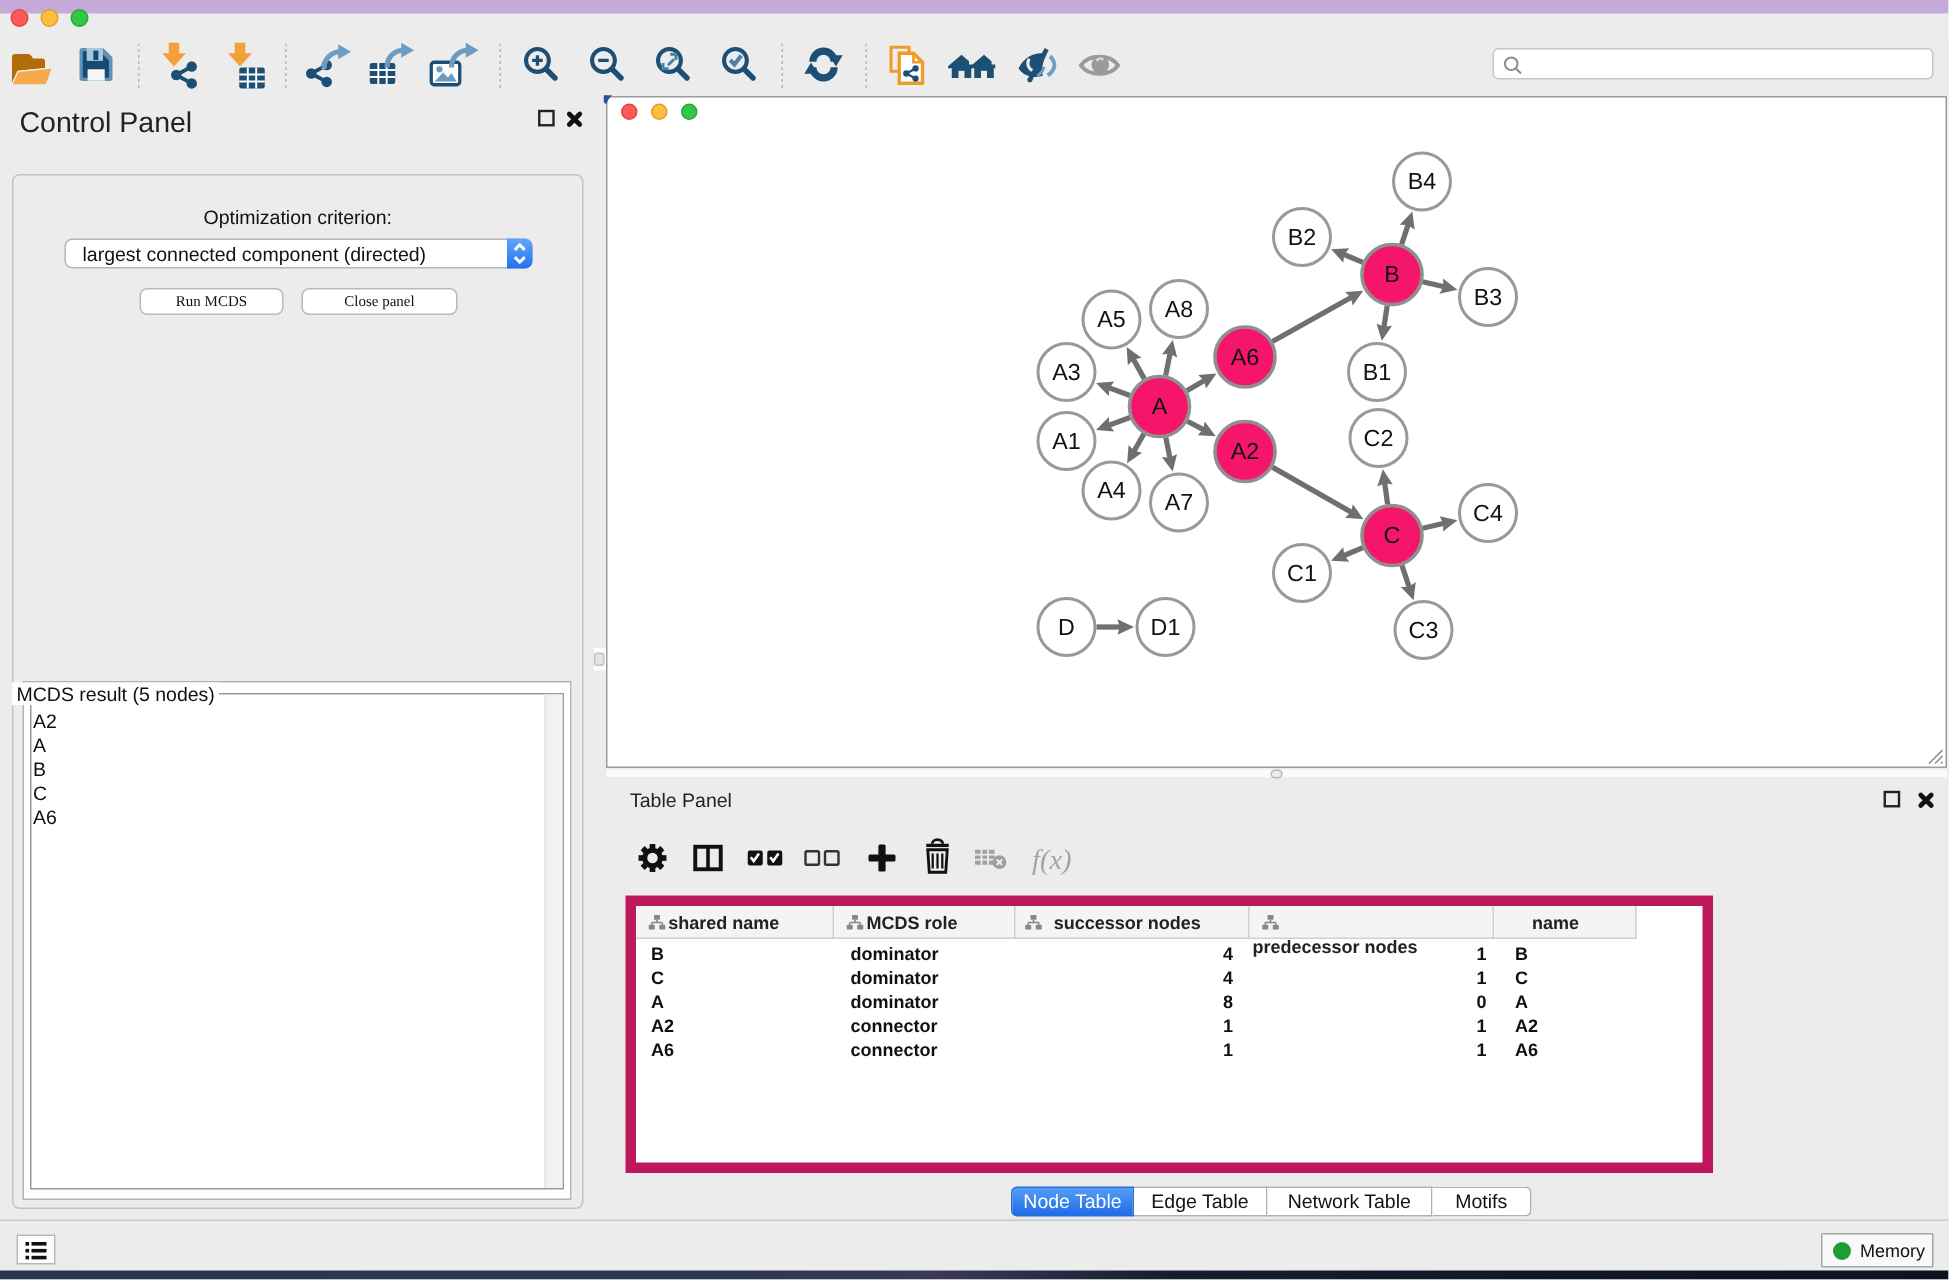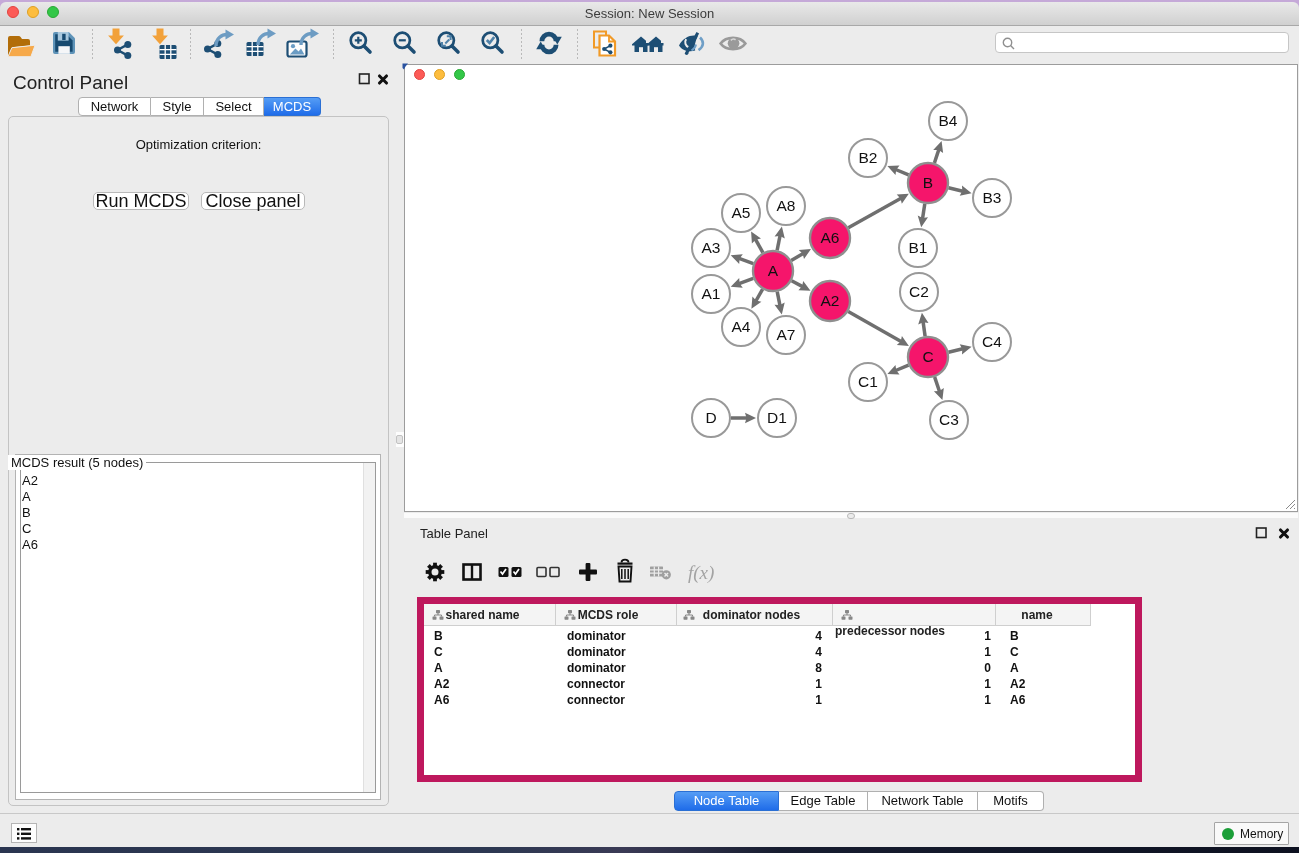--- a/index.html
+++ b/index.html
@@ -23,21 +23,21 @@
   .cp-title{position:absolute;left:13px;top:72px;font-size:19px;color:#222;}
   .panelbox{position:absolute;left:8px;top:116px;width:381px;height:690px;
      border:1px solid #c3c3c3;border-radius:5px;box-sizing:border-box;}
   .tabs{position:absolute;display:flex;}
   .tab{box-sizing:border-box;border:1px solid #b0b0b0;border-left:none;background:#fff;
      font-size:13px;color:#111;text-align:center;line-height:17px;height:19px;}
   .tab.first{border-left:1px solid #b0b0b0;border-radius:4px 0 0 4px;}
   .tab.last{border-radius:0 4px 4px 0;}
   .tab.sel{background:linear-gradient(#559df5,#1f6ce9);color:#fff;border-color:#2a6fd4;}
   .btn{position:absolute;box-sizing:border-box;border:1px solid #b9b9b9;border-radius:5px;
-     background:#fff;font-size:18px;color:#111;text-align:center;}
+     background:#fff;font-size:10px;color:#111;text-align:center;font-family:Liberation Serif, serif;}
   
   .netframe{position:absolute;left:404px;top:64px;width:894px;height:448px;background:#fff;
      border:1px solid #9c9c9c;box-sizing:border-box;}
   .nettitle{position:absolute;left:0;top:0;width:100%;height:20px;
      background:linear-gradient(#e9e9e9,#cdcdcd);border-bottom:1px solid #a5a5a5;}
   .nettitle .ttext{position:absolute;top:3px;left:0;width:100%;text-align:center;
      font-size:13px;color:#333;}
   
   .tp-title{position:absolute;left:420px;top:526px;font-size:13px;color:#222;}
   .tbl{position:absolute;left:417px;top:597px;width:725px;height:185px;background:#fff;
@@ -56,23 +56,20 @@
   .membtn{position:absolute;left:1214px;top:822px;width:75px;height:23px;background:#f9f9f9;
      border:1px solid #a5a5a5;border-radius:1px;box-sizing:border-box;font-size:12px;color:#111;}
   .listbtn{position:absolute;left:11px;top:823px;width:26px;height:20px;background:#fdfdfd;
      border:1px solid #b5b5b5;box-sizing:border-box;}
 </style>
 </head>
 <body>
 <div class="app">
 
   <div class="purple"></div>
-  <div class="titlebar">
-      <div class="ttext">Session: New Session</div>
-    </div>
   <div class="tl" style="left:7px;top:6px;background:#fc5b57;border:1px solid #e2443f;"></div>
   <div class="tl" style="left:27px;top:6px;background:#fdbd3e;border:1px solid #dfa023;"></div>
   <div class="tl" style="left:47px;top:6px;background:#33c748;border:1px solid #2aa835;"></div>
 
   <div class="toolbar" id="toolbar">
     <div class="tsep" style="left:92px;"></div>
     <div class="tsep" style="left:190px;"></div>
     <div class="tsep" style="left:333px;"></div>
     <div class="tsep" style="left:521px;"></div>
     <div class="tsep" style="left:577px;"></div>
@@ -209,27 +206,30 @@
       </svg>
     </div>
 
   <div class="cp-title">Control Panel</div>
   <svg width="32" height="14" viewBox="0 0 32 14" style="position:absolute;left:358px;top:72px;">
     <rect x="1.5" y="2" width="9.5" height="9.5" fill="none" stroke="#222" stroke-width="1.6"></rect>
     <path d="M21.5,4 L28.5,11 M28.5,4 L21.5,11" stroke="#111" stroke-width="3.1" stroke-linecap="round"></path>
   </svg>
 
   <div class="panelbox"></div>
-  <div class="tabs" style="left:78px;top:97px;">
-    <div class="tab first" style="width:73px;">Network</div>
-    <div class="tab" style="width:53px;">Style</div>
-    <div class="tab" style="width:60px;">Select</div>
-    <div class="tab sel last" style="width:57px;">MCDS</div>
+  <div class="abs" style="left:8px;top:137px;width:381px;text-align:center;font-size:13px;color:#111;">Optimization criterion:</div>
+  <div class="abs" style="left:43px;top:159px;width:312px;height:20px;background:#fff;border:1px solid #b6b6b6;border-radius:5px;box-sizing:border-box;">
+     <div class="abs" style="left:11px;top:2px;font-size:13px;color:#111;">largest connected component (directed)</div>
+     <div class="abs" style="right:-1px;top:-1px;width:17px;height:20px;border-radius:0 5px 5px 0;background:linear-gradient(#61a7f6,#2173ee);">
+        <svg width="17" height="20" viewBox="0 0 17 20">
+          <path d="M5.2 7.6 L8.5 4.2 L11.8 7.6" fill="none" stroke="#fff" stroke-width="2"></path>
+          <path d="M5.2 12.4 L8.5 15.8 L11.8 12.4" fill="none" stroke="#fff" stroke-width="2"></path>
+        </svg>
+     </div>
   </div>
-  <div class="abs" style="left:8px;top:137px;width:381px;text-align:center;font-size:13px;color:#111;">Optimization criterion:</div>
   <div class="btn" style="left:93px;top:192px;width:96px;height:18px;line-height:17px;">Run MCDS</div>
   <div class="btn" style="left:201px;top:192px;width:104px;height:18px;line-height:17px;">Close panel</div>
 
   <div class="abs" style="left:15px;top:454px;width:366px;height:346px;background:#fff;border:1px solid #b3b3b3;box-sizing:border-box;"></div>
   <div class="abs" style="left:20px;top:462px;width:356px;height:331px;border:1px solid #9a9a9a;box-sizing:border-box;"></div>
   <div class="abs" style="left:8px;top:455px;background:#fff;padding:0 3px;font-size:13px;color:#111;">MCDS result (5 nodes)</div>
   <div class="abs" style="left:363px;top:463px;width:12px;height:329px;background:#f2f2f2;border-left:1px solid #e0e0e0;box-sizing:border-box;"></div>
   <div class="abs" style="left:22px;top:473px;font-size:13px;color:#111;line-height:16px;">A2<br>A<br>B<br>C<br>A6</div>
 
   <div class="netframe">
@@ -425,21 +425,21 @@
         </div>
         <div class="thcell" style="left:253px;width:156px;">
           <div style="position:absolute;left:5px;top:5px;"><svg class="cicon" width="14" height="12" viewBox="-7 -6 14 12">
               <g>
                 <rect x="-2" y="-5" width="4" height="3.2" rx="0.6" fill="#878787"></rect>
                 <path d="M0,-2 v2 M-3.5,0 h7 M-3.5,0 v1.5 M3.5,0 v1.5" stroke="#878787" stroke-width="1.1" fill="none"></path>
                 <rect x="-5.5" y="1.5" width="4" height="3.2" rx="0.6" fill="#878787"></rect>
                 <rect x="1.5" y="1.5" width="4" height="3.2" rx="0.6" fill="#878787"></rect>
               </g>
             </svg></div>
-          <div style="position:absolute;left:-3px;right:3px;top:4px;text-align:center;">dominator nodes</div>
+          <div style="position:absolute;left:-3px;right:3px;top:4px;text-align:center;">successor nodes</div>
         </div>
         <div class="thcell" style="left:409px;width:163px;">
           <div style="position:absolute;left:7px;top:5px;"><svg class="cicon" width="14" height="12" viewBox="-7 -6 14 12">
               <g>
                 <rect x="-2" y="-5" width="4" height="3.2" rx="0.6" fill="#878787"></rect>
                 <path d="M0,-2 v2 M-3.5,0 h7 M-3.5,0 v1.5 M3.5,0 v1.5" stroke="#878787" stroke-width="1.1" fill="none"></path>
                 <rect x="-5.5" y="1.5" width="4" height="3.2" rx="0.6" fill="#878787"></rect>
                 <rect x="1.5" y="1.5" width="4" height="3.2" rx="0.6" fill="#878787"></rect>
               </g>
             </svg></div>
@@ -470,21 +470,21 @@
       <div class="trow" style="left:409px;top:72px;width:158px;text-align:right;">1</div>
       <div class="trow" style="left:586px;top:72px;">A2</div>
       <div class="trow" style="left:10px;top:88px;">A6</div>
       <div class="trow" style="left:143px;top:88px;">connector</div>
       <div class="trow" style="left:253px;top:88px;width:145px;text-align:right;">1</div>
       <div class="trow" style="left:409px;top:88px;width:158px;text-align:right;">1</div>
       <div class="trow" style="left:586px;top:88px;">A6</div>
     </div>
 
   <div class="tabs" style="left:674px;top:791px;">
-    <div class="tab sel first" style="width:105px;line-height:18px;height:20px;">Node Table</div>
+    <div class="tab sel first" style="width:82px;line-height:18px;height:20px;">Node Table</div>
     <div class="tab" style="width:89px;line-height:18px;height:20px;">Edge Table</div>
     <div class="tab" style="width:110px;line-height:18px;height:20px;">Network Table</div>
     <div class="tab last" style="width:66px;line-height:18px;height:20px;">Motifs</div>
   </div>
 
   <div class="statusbar"></div>
   <div class="listbtn">
     <svg width="24" height="20" viewBox="0 0 24 20">
       <g fill="#111">
           <rect x="5" y="4" width="2.4" height="2.4"></rect>

